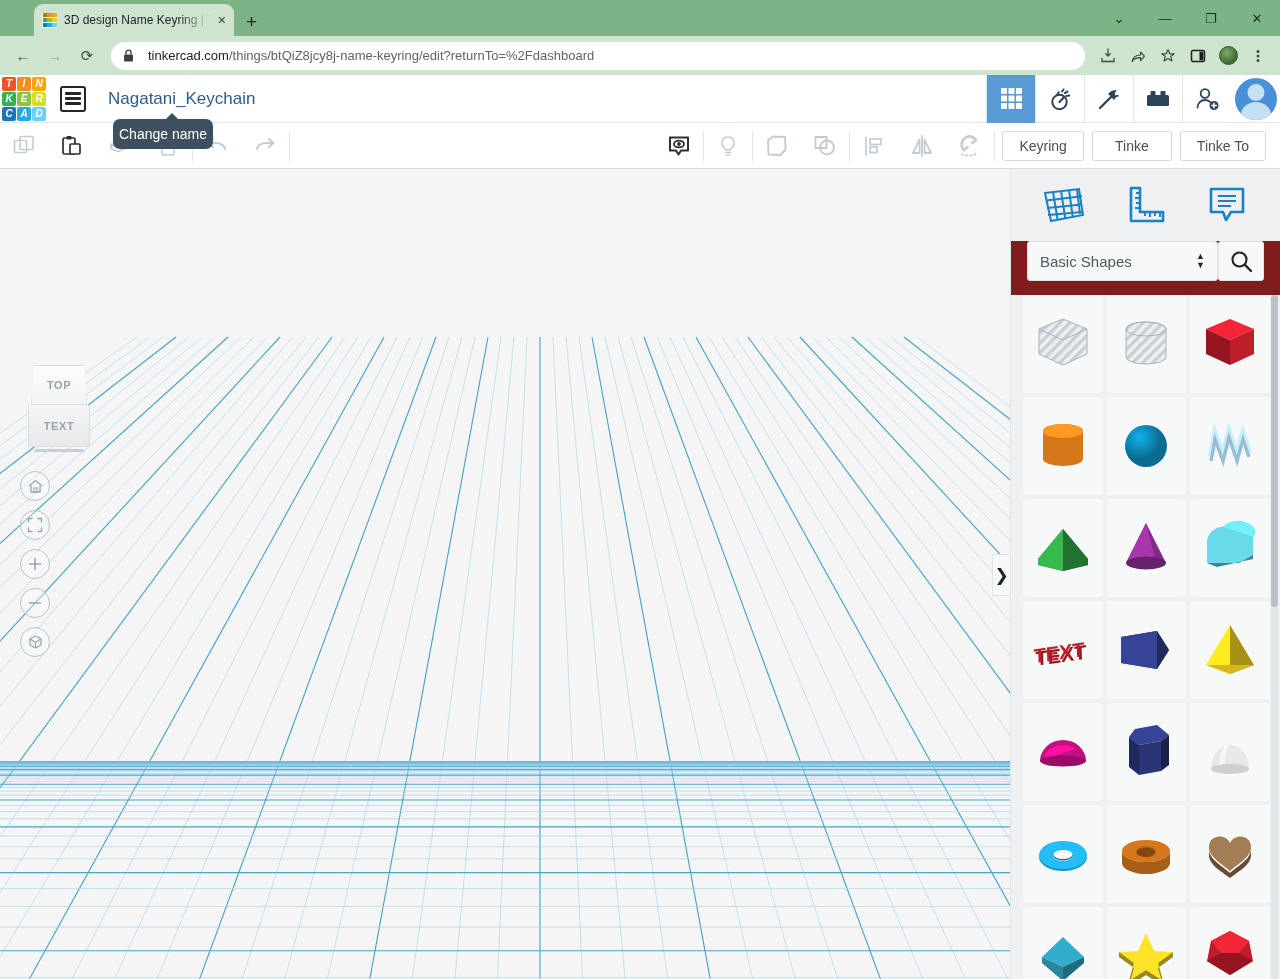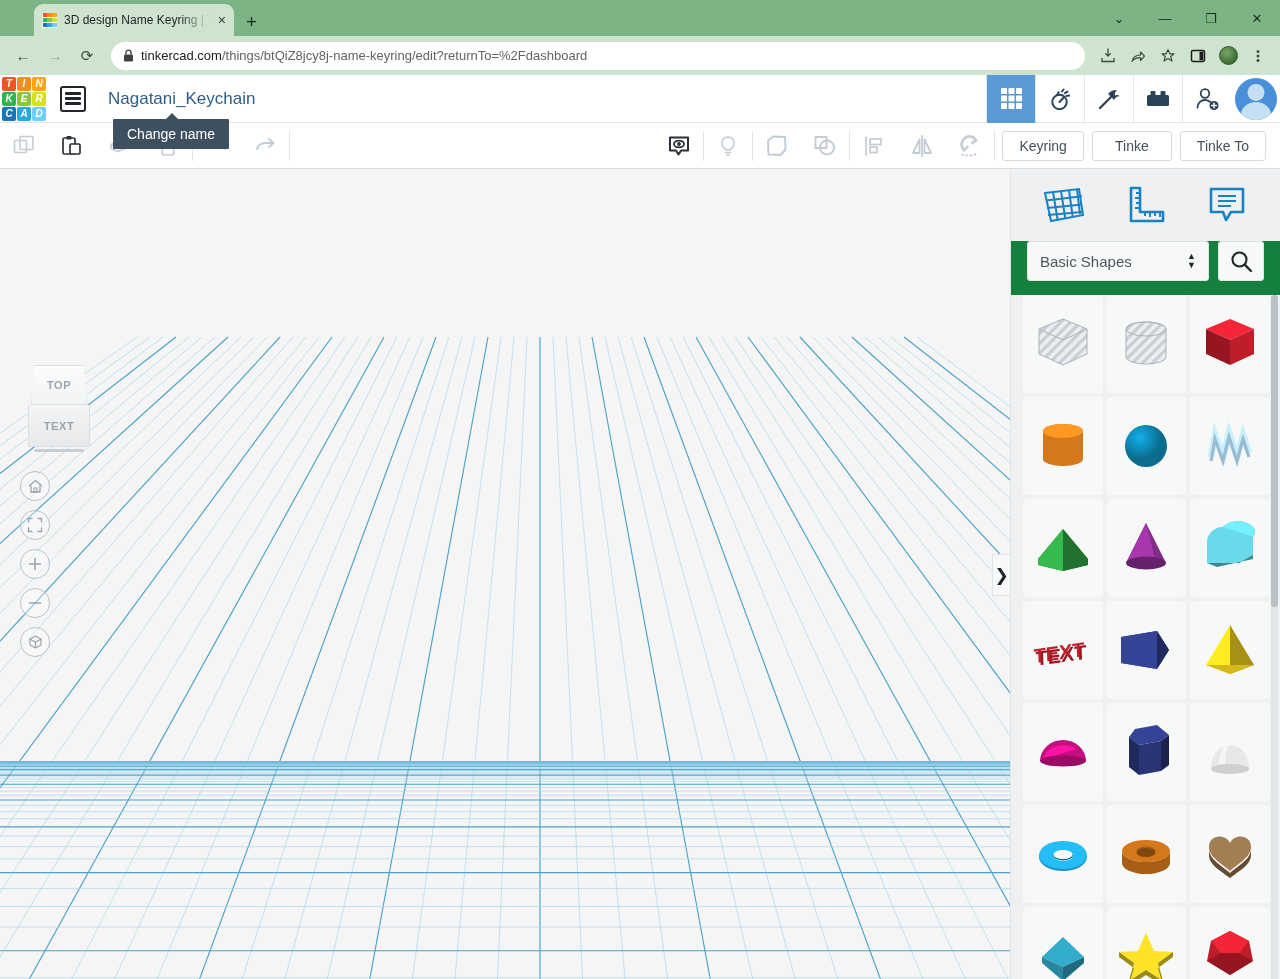--- a/index.html
+++ b/index.html
@@ -50,21 +50,21 @@
     height: 39px; background: #cfe4cf;
     display: flex; align-items: center; padding: 0 8px; gap: 2px;
   }
   .nav-btn {
     width: 30px; height: 30px; display: flex; align-items: center;
     justify-content: center; color: #3b4b3e; font-size: 15px; cursor: pointer;
   }
   .nav-btn.disabled { color: #8fa893; }
   .urlbar {
     flex: 1; height: 28px; background: #fff; border-radius: 14px;
-    display: flex; align-items: center; padding: 0 12px; gap: 7px;
+    display: flex; align-items: center; padding: 0 12px; gap: 14px;
     margin: 0 7px; min-width: 0;
   }
   .url-text {
     font-size: 13px; color: #202124; white-space: nowrap;
     overflow: hidden; text-overflow: ellipsis;
   }
   .url-text .host { color: #202124; }
   .url-text .path { color: #5f6368; }
   .omni-icons { display: flex; align-items: center; gap: 2px; }
   .omni-icon {
@@ -150,21 +150,21 @@
   .tb-text-btn {
     height: 30px; min-width: 80px; padding: 0 16px;
     border: 1px solid #d5dade; border-radius: 3px; background: #fff;
     font-size: 14px; color: #46505a; cursor: pointer;
     display: flex; align-items: center; justify-content: center;
     font-family: "Liberation Sans", sans-serif;
   }
   .tooltip {
     position: absolute; left: 113px; top: -4px;
     background: #3e5060; color: #fff; font-size: 14px;
-    padding: 7px 14px; border-radius: 1px; z-index: 30; white-space: nowrap;
+    padding: 7px 6px; border-radius: 7px; z-index: 30; white-space: nowrap;
   }
   .tooltip::after {
     content: ""; position: absolute; left: 52px; top: -6px;
     border-left: 7px solid transparent; border-right: 7px solid transparent;
     border-bottom: 7px solid #3e5060;
   }
 
   
   .main { display: flex; height: 885px; position: relative; }
 
@@ -224,21 +224,21 @@
   }
   .panel-tabs {
     height: 72px; display: flex; align-items: center; justify-content: space-around;
     background: #eef0f1; padding: 0 12px;
   }
   .panel-tab {
     width: 56px; height: 56px; display: flex; align-items: center;
     justify-content: center; color: #1a82c3; cursor: pointer;
   }
   .panel-search-row {
-    display: flex; gap: 9px; padding: 0 16px 14px 16px; background: #15803d; align-items: center;
+    display: flex; gap: 0; padding: 0 16px 14px 16px; background: #7f1d1d; align-items: center;
   }
   .shape-select {
     flex: 1; height: 40px; background: #f7f8f8; border: 1px solid #e0e3e5;
     border-radius: 3px; display: flex; align-items: center;
     padding: 0 12px; cursor: pointer;
   }
   .shape-select .lbl { flex: 1; font-size: 15px; color: #4e575f; }
   .spinner { display: flex; flex-direction: column; gap: 3px; color: #22262a; line-height: 0.6; }
   .spinner span { font-size: 9px; }
   .search-btn {

